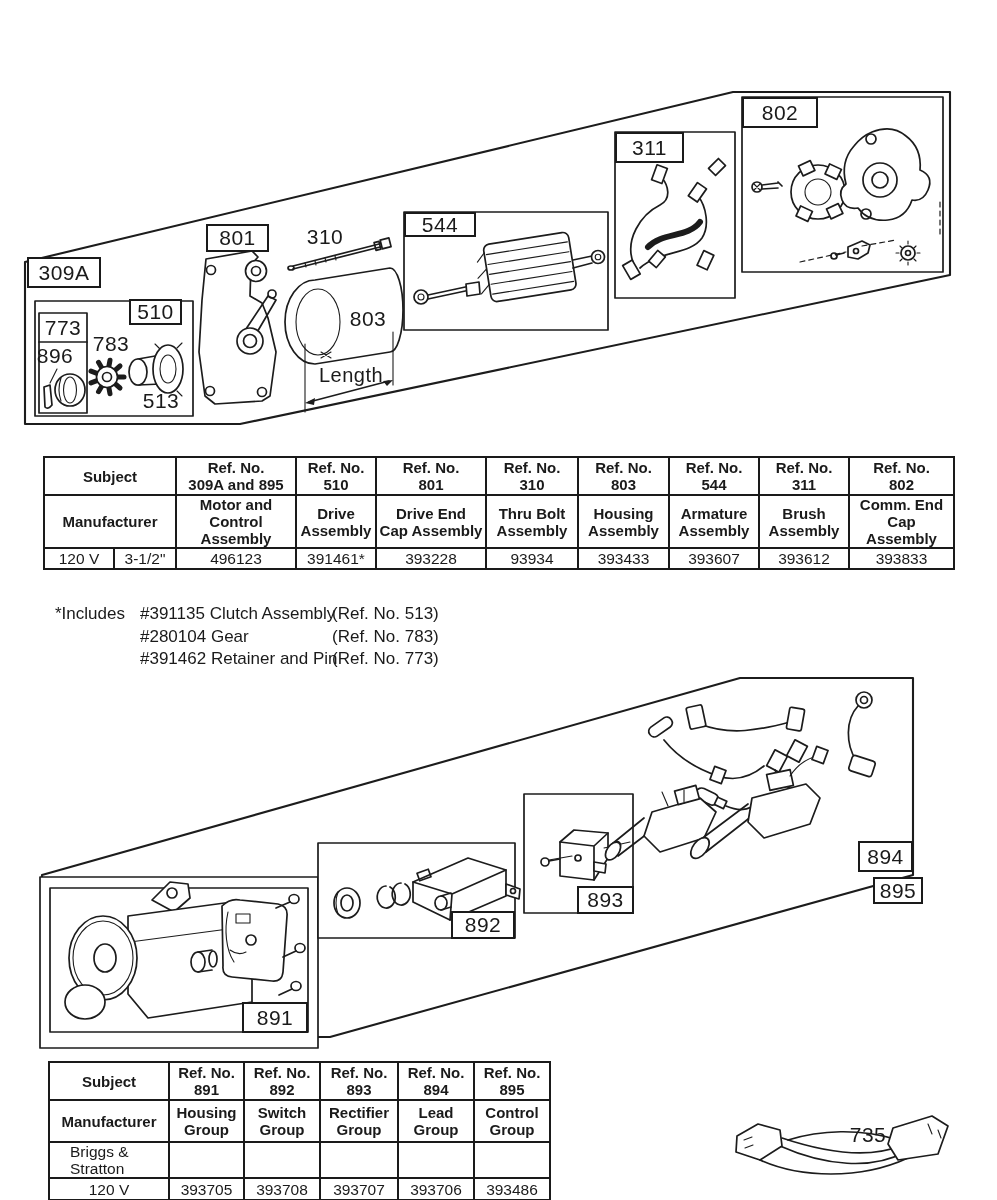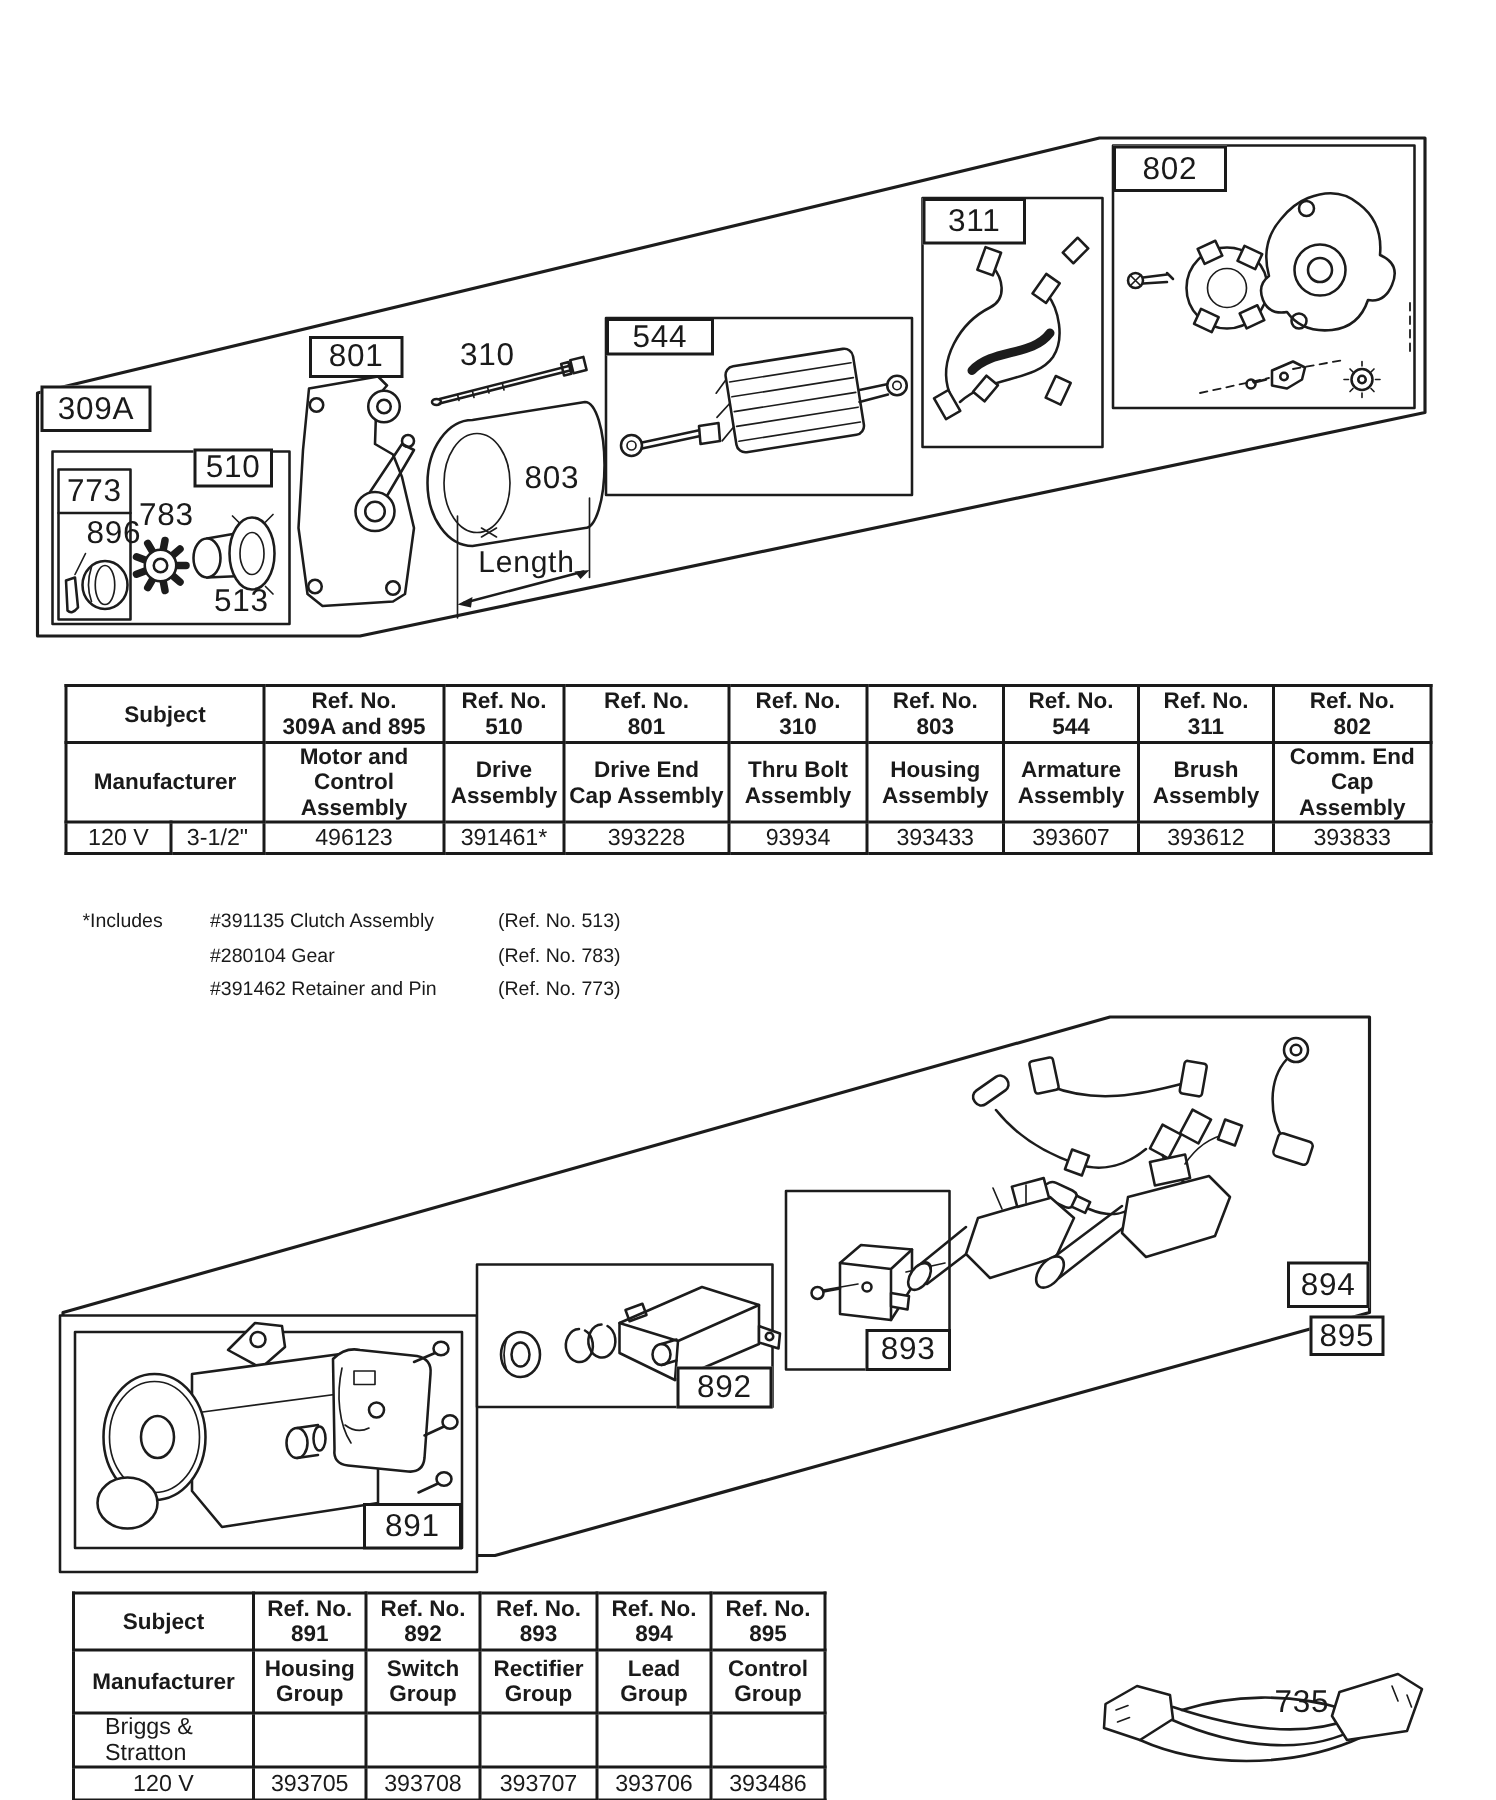--- a/index.html
+++ b/index.html
@@ -25,21 +25,21 @@
   .boxed{border:2px solid #1a1a1a;background:#ffffff;box-sizing:border-box;}
   .plain{background:transparent;}
   .small{font-size:20px;}
 
   table.pt{position:absolute;z-index:2;border-collapse:collapse;table-layout:fixed;background:#ffffff;}
   .pt td{border:2px solid #1a1a1a;text-align:center;vertical-align:middle;padding:0 1px;font-size:15px;line-height:17px;overflow:hidden;}
   .pt .hd{font-weight:bold;margin-top:48px;}
   .pt .val{font-size:15.5px;}
   .pt .left{text-align:left;padding-left:20px;}
 
-  .fn{position:absolute;z-index:2;font-size:13px;line-height:22.5px;}
+  .fn{position:absolute;z-index:2;font-size:17px;line-height:22.5px;}
   .fnrow{display:flex;}
   .fn .c1{width:70px;white-space:pre;}
   .fn .c2{width:192px;white-space:pre;margin-left:15px;}
   .fn .c3{white-space:pre;}
 </style>
 </head>
 <body>
 
 <svg class="art" width="997" height="1200" viewBox="0 0 997 1200">
 
@@ -272,21 +272,21 @@
     <path d="M898,1140 C860,1128 820,1130 788,1140"></path>
     <path class="wf" d="M737,1136 L758,1124 L780,1130 L782,1146 L760,1160 L736,1152 Z"></path>
     <path class="thin" d="M744,1140 l8,-3 M745,1148 l8,-3"></path>
     <path class="wf" d="M893,1128 L932,1116 L948,1126 L938,1154 L898,1160 L888,1144 Z"></path>
     <path class="thin" d="M928,1124 l4,10 M938,1130 l3,8"></path>
   </g>
 </svg>
 
 <div class="callout boxed" style="left:27px;top:257px;width:74px;height:31px;">309A</div>
 <div class="callout plain" style="left:39px;top:315px;width:48px;height:26px;">773</div>
-<div class="callout plain" style="left:52px;top:343px;width:48px;height:26px;">896</div>
+<div class="callout plain" style="left:31px;top:343px;width:48px;height:26px;">896</div>
 <div class="callout plain" style="left:88px;top:331px;width:46px;height:26px;">783</div>
 <div class="callout boxed" style="left:129px;top:299px;width:53px;height:26px;">510</div>
 <div class="callout plain" style="left:136px;top:388px;width:50px;height:26px;">513</div>
 <div class="callout boxed" style="left:206px;top:224px;width:63px;height:28px;">801</div>
 <div class="callout plain" style="left:301px;top:224px;width:48px;height:26px;">310</div>
 <div class="callout boxed" style="left:404px;top:212px;width:72px;height:25px;">544</div>
 <div class="callout plain" style="left:346px;top:306px;width:44px;height:26px;">803</div>
 <div class="callout plain small" style="left:313px;top:363px;width:76px;height:24px;">Length</div>
 <div class="callout boxed" style="left:615px;top:132px;width:69px;height:31px;">311</div>
 <div class="callout boxed" style="left:742px;top:97px;width:76px;height:31px;">802</div>

